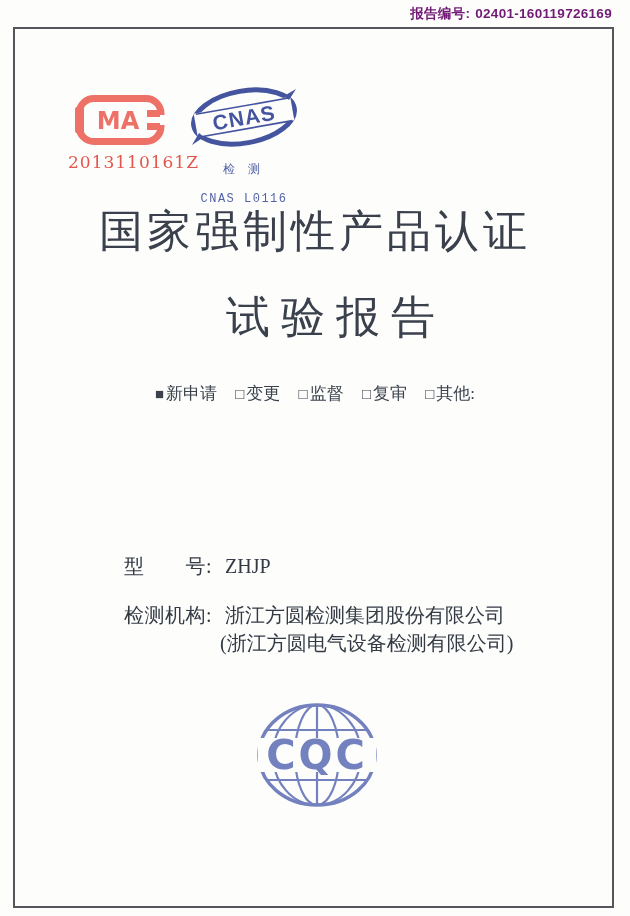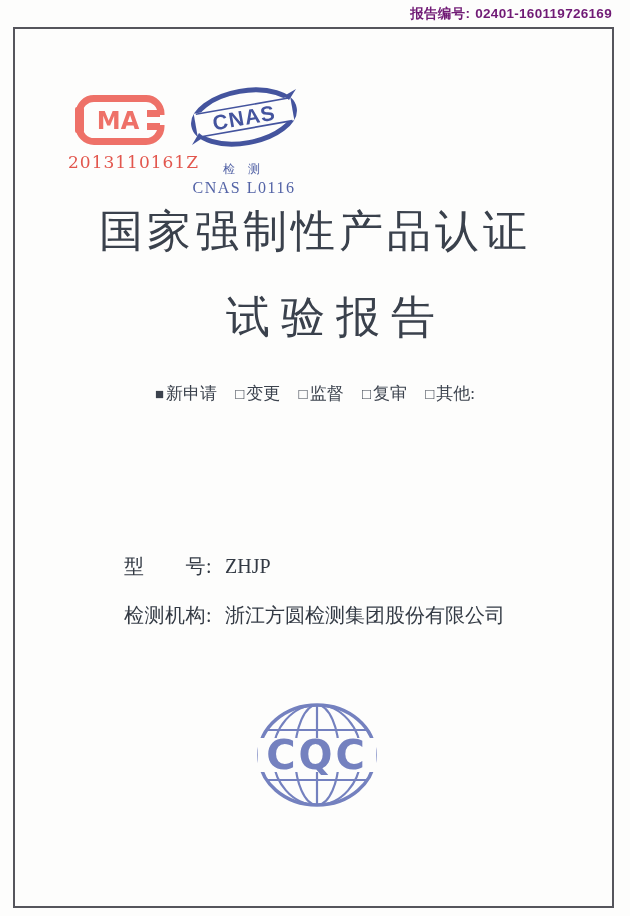--- a/index.html
+++ b/index.html
@@ -31,21 +31,21 @@
     font-size:17px; letter-spacing:1px; color:var(--cma-number-red);
   }
   
   .cnas-block { position:absolute; left:184px; top:84px; width:120px; text-align:center; }
   .cnas-ring { fill:none; stroke:var(--cnas-blue); stroke-width:5; }
   .cnas-band { fill:var(--paper); }
   .cnas-line { stroke:var(--cnas-blue); stroke-width:1.6; }
   .cnas-arrow { fill:var(--cnas-blue); }
   .cnas-text { fill:var(--cnas-blue); font:700 21px "Liberation Sans", sans-serif; text-anchor:middle; letter-spacing:1px; }
   .cnas-cat { font-size:12px; letter-spacing:5px; color:var(--cnas-sub-blue); margin-top:5px; }
-  .cnas-num { font-family:Liberation Serif, serif; font-size:16px; letter-spacing:1.5px; color:var(--cnas-sub-blue); margin-top:1px; }
+  .cnas-num { font-family:Liberation Mono, monospace; font-size:12px; letter-spacing:1.5px; color:var(--cnas-sub-blue); margin-top:14px; }
   
   .title1, .title2 {
     position:absolute; left:0; width:100%; text-align:center;
     font-family:"DejaVu Serif", serif; color:var(--title-ink);
   }
   .title1 { top:202px; font-size:44px; letter-spacing:4px; }
   .title2 { top:288px; font-size:44px; letter-spacing:11px;margin-left:21px; }
   
   .apptype {
     position:absolute; top:382px; left:0; width:100%; text-align:center;
@@ -113,20 +113,21 @@
     <span class="opt"><span class="mark">□</span><span>监督</span></span>
     <span class="opt"><span class="mark">□</span><span>复审</span></span>
     <span class="opt"><span class="mark">□</span><span>其他:</span></span>
   </div>
 
   <div class="field-row" style="top:552px">
     <span class="flabel">型　　号:</span><span class="fvalue">ZHJP</span>
   </div>
   <div class="field-row" style="top:601px">
     <div><span class="flabel">检测机构:</span><span class="fvalue">浙江方圆检测集团股份有限公司</span></div>
+    <div class="fvalue2">(浙江方圆电气设备检测有限公司)</div>
   </div>
 
   <div class="cqc-block">
     <svg width="124" height="106" viewBox="0 0 124 106">
       <ellipse class="cqc-line" cx="62" cy="53" rx="22" ry="50"></ellipse>
       <ellipse class="cqc-line" cx="62" cy="53" rx="44" ry="50"></ellipse>
       <line class="cqc-line" x1="62" y1="3" x2="62" y2="103"></line>
       <line class="cqc-line" x1="12" y1="28" x2="112" y2="28"></line>
       <line class="cqc-line" x1="12" y1="78" x2="112" y2="78"></line>
       <ellipse class="cqc-outer" cx="62" cy="53" rx="58" ry="50"></ellipse>

